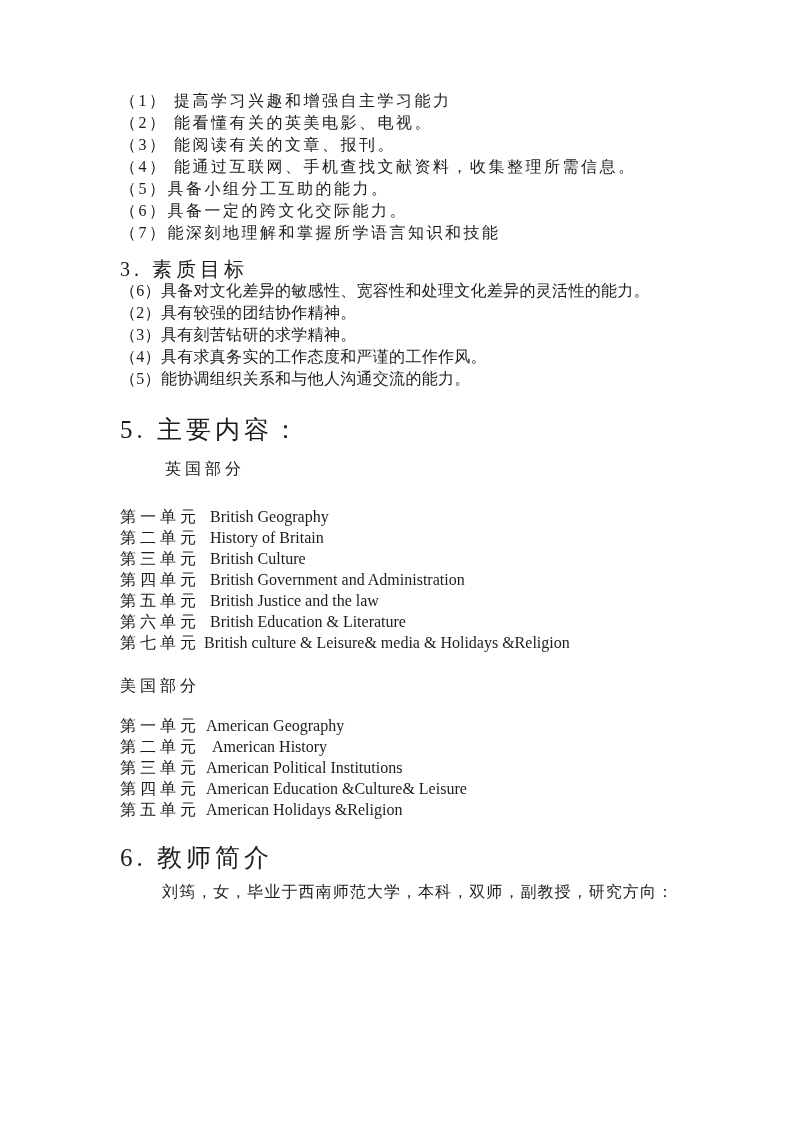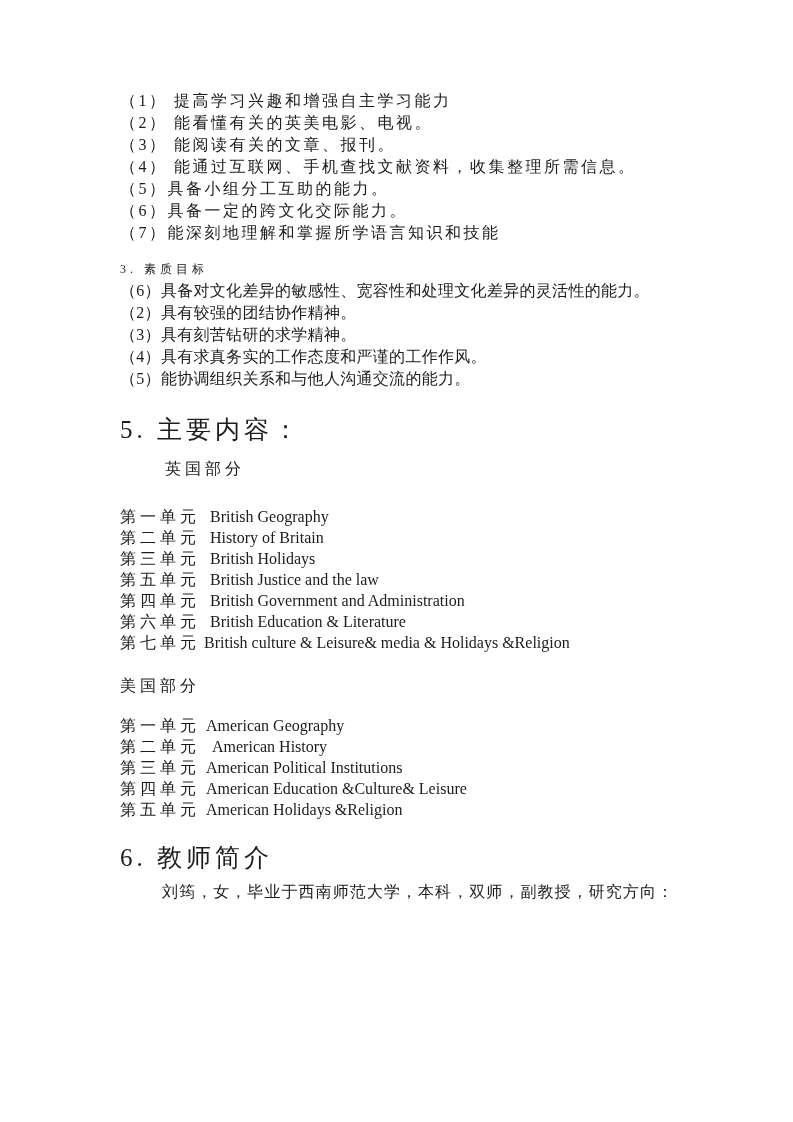--- a/index.html
+++ b/index.html
@@ -25,21 +25,21 @@
   .line {
     font-size: 16px;
     line-height: 22px;
     white-space: nowrap;
   }
   .ability-list .line {
     letter-spacing: 2.5px;
   }
   .quality-heading {
     margin-top: 14px;
-    font-size: 12px;
+    font-size: 20px;
     line-height: 22px;
     letter-spacing: 4px;
   }
   .quality-list .line {
     letter-spacing: 0.3px;
   }
   .big-heading {
     margin-top: 26px;
     font-size: 25px;
     line-height: 28px;
@@ -117,23 +117,23 @@
       <div class="line">（5）能协调组织关系和与他人沟通交流的能力。</div>
     </div>
 
     <div class="big-heading">5. 主要内容：</div>
 
     <div class="uk-label">英国部分</div>
 
     <div class="units uk-units">
       <div class="unit"><span class="prefix">第一单元</span><span class="title">British Geography</span></div>
       <div class="unit"><span class="prefix">第二单元</span><span class="title">History of Britain</span></div>
-      <div class="unit"><span class="prefix">第三单元</span><span class="title">British Holidays</span></div>
+      <div class="unit"><span class="prefix">第三单元</span><span class="title">British Culture</span></div>
+      <div class="unit"><span class="prefix">第四单元</span><span class="title">British Government and Administration</span></div>
       <div class="unit"><span class="prefix">第五单元</span><span class="title">British Justice and the law</span></div>
-      <div class="unit"><span class="prefix">第四单元</span><span class="title">British Government and Administration</span></div>
       <div class="unit"><span class="prefix">第六单元</span><span class="title">British Education &amp; Literature</span></div>
       <div class="unit"><span class="prefix">第七单元</span><span class="title">British culture &amp; Leisure&amp; media &amp; Holidays &amp;Religion</span></div>
     </div>
 
     <div class="us-label">美国部分</div>
 
     <div class="units us-units">
       <div class="unit"><span class="prefix">第一单元</span><span class="title">American Geography</span></div>
       <div class="unit"><span class="prefix">第二单元</span><span class="title">American History</span></div>
       <div class="unit"><span class="prefix">第三单元</span><span class="title">American Political Institutions</span></div>

